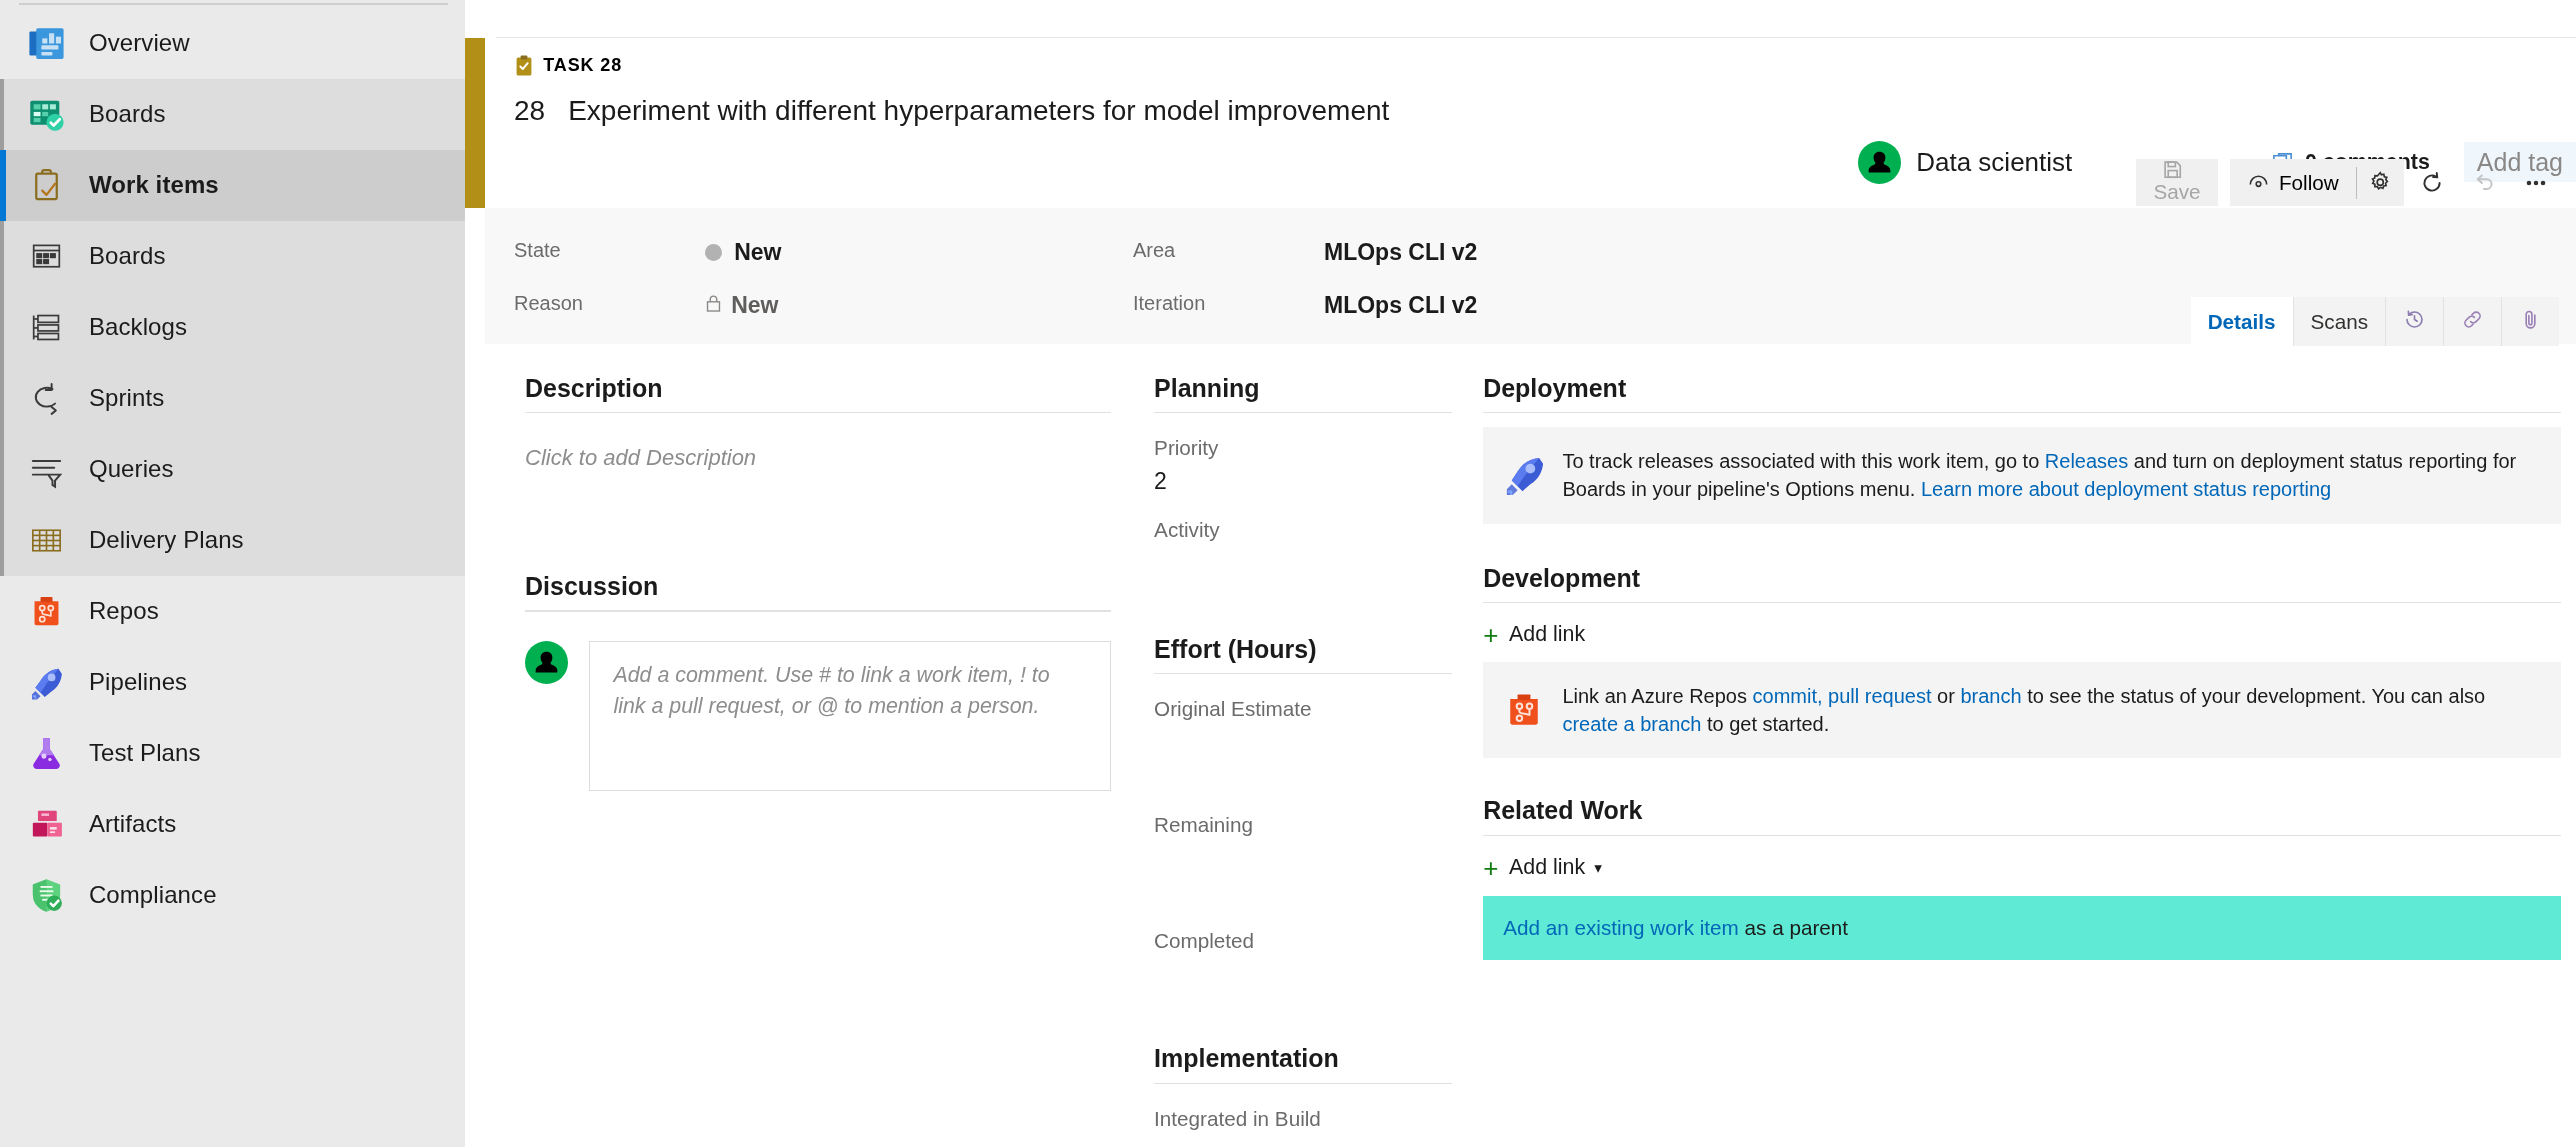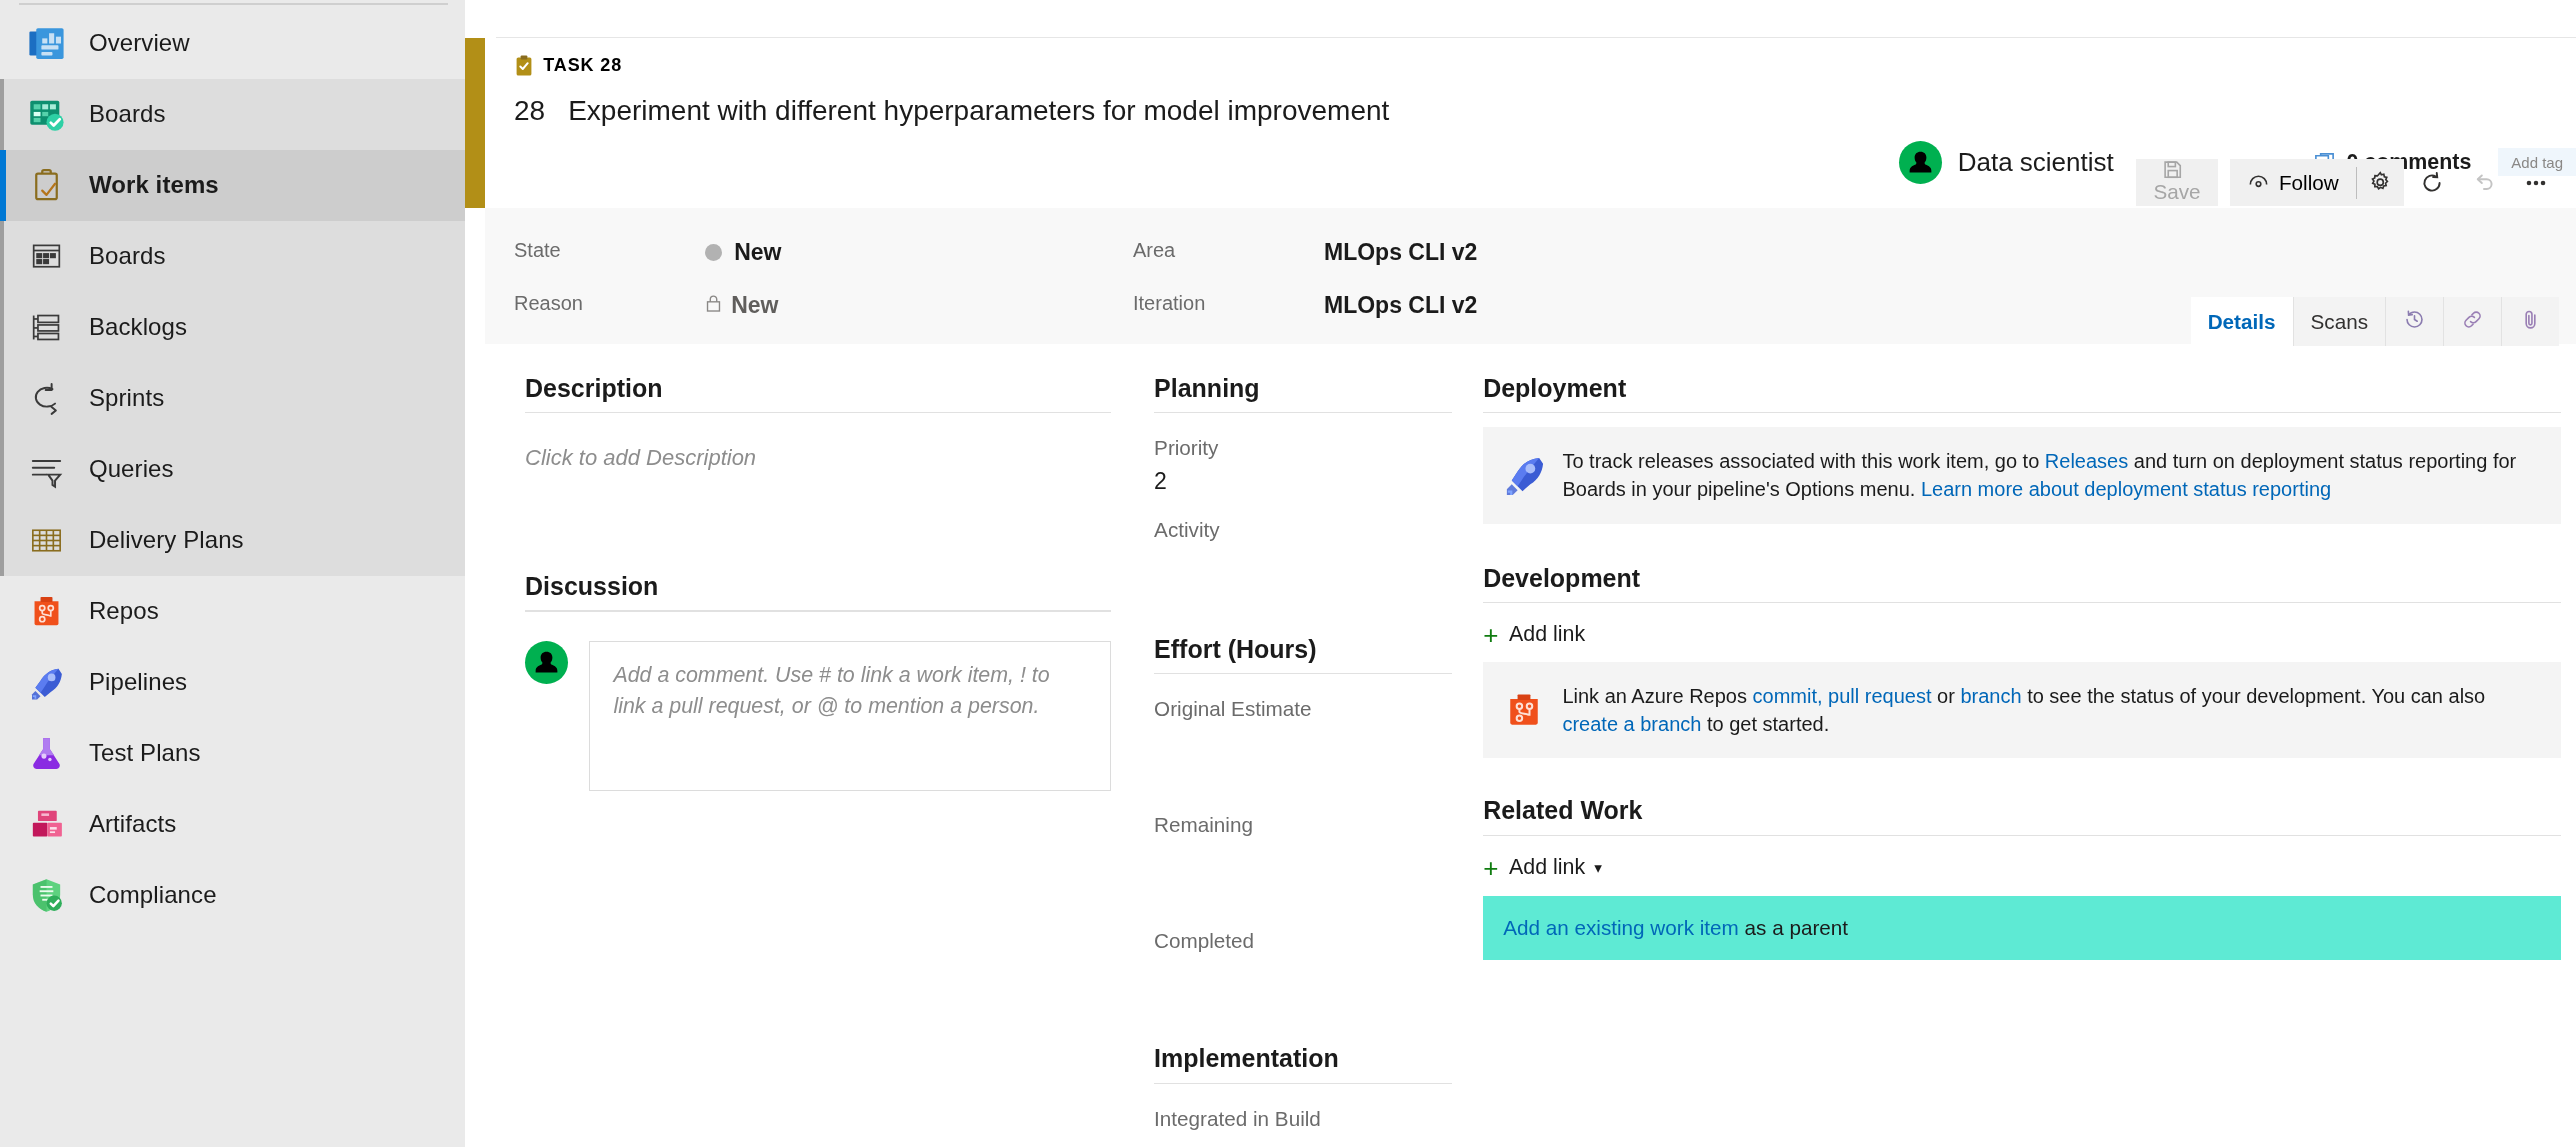--- a/index.html
+++ b/index.html
@@ -116,24 +116,24 @@
   }
   .comments-link {
     display: flex; align-items: center;
     margin-left: 199px;
     cursor: pointer;
     font-weight: bold;
   }
   .comments-link svg { width: 23px; height: 23px; margin-right: 10.7px; }
   .comments-text { font-size: 21.4px; color: #1b1b1b; }
   .add-tag {
-    margin-left: 27px;
+    margin-left: 34px;
     background: #eff6fc;
     color: #8a8886;
-    font-size: 15px;
+    font-size: 25px;
     padding: 5.4px 13px;
     cursor: pointer;
   }
 
   
   .toolbar {
     position: absolute; right: 17px; top: 159px;
     display: flex; align-items: center;
   }
   .tb-btn {

